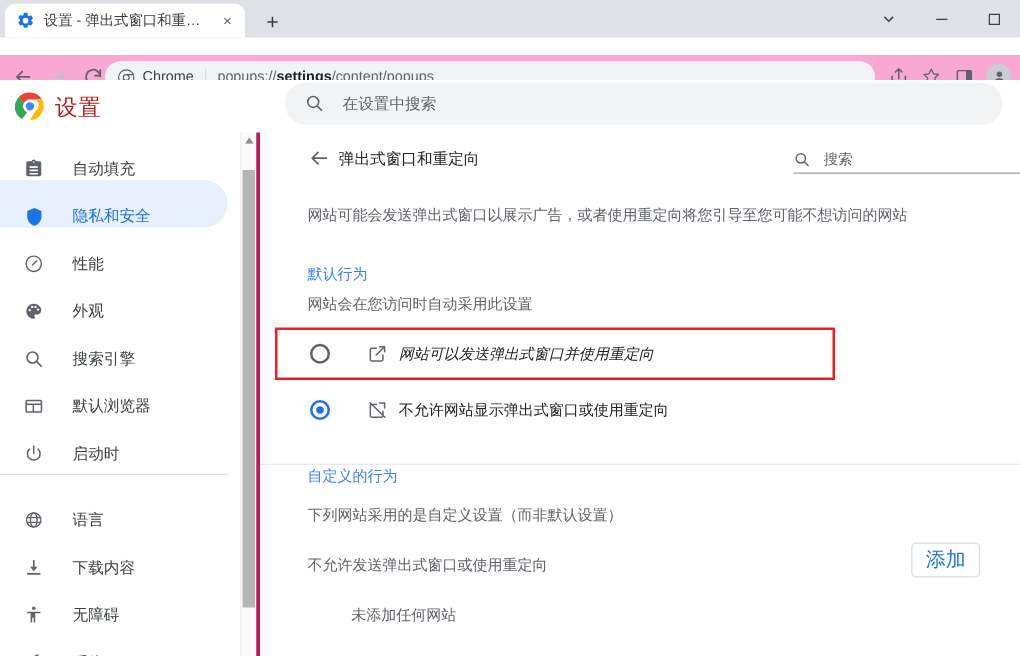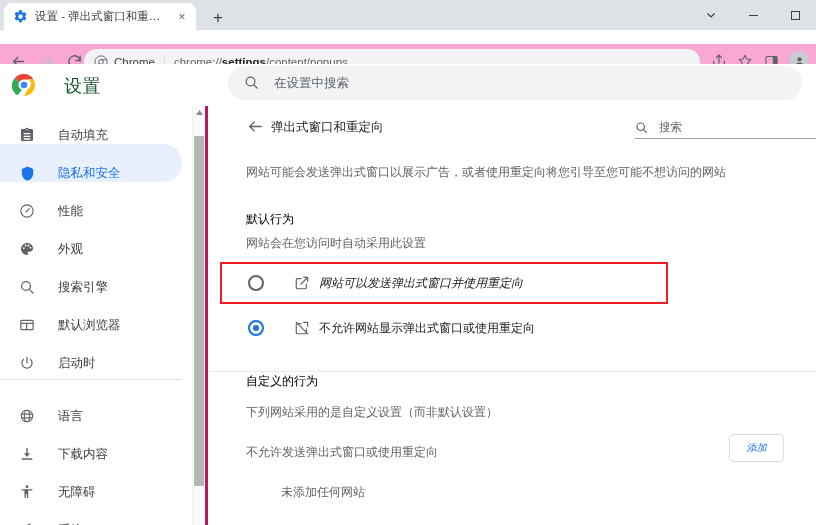--- a/index.html
+++ b/index.html
@@ -96,22 +96,22 @@
   .settings-header {
     position: absolute; left: 0; top: 64px; width: 816px; height: 42px;
     background: #ffffff;
     display: flex; align-items: center;
   }
   .chrome-logo {
     position: absolute; left: 12px; top: 9px;
     width: 24px; height: 24px;
   }
   .settings-title {
-    position: absolute; left: 64px; top: 10px;
-    font-size: 18px; color: #14532d;
+    position: absolute; left: 44px; top: 10px;
+    font-size: 18px; color: #b91c1c;
     letter-spacing: 0.5px;
   }
   .top-search {
     position: absolute; left: 228px; top: 66px;
     width: 574px; height: 34px;
     background: #f1f3f4; border-radius: 17px;
     display: flex; align-items: center; padding-left: 16px;
   }
   .top-search .si { width: 16px; height: 16px; flex: 0 0 16px; color: #5f6368; }
   .top-search .ph { font-size: 12.5px; color: #5f6368; margin-left: 14px; }
@@ -194,21 +194,21 @@
   .inline-search .ph {
     font-size: 11.5px; color: #5f6368; margin-left: 11px;
   }
 
   .desc {
     position: absolute; left: 38px;
     font-size: 12px; color: #5f6368; line-height: 1.4;
   }
   .section-label {
     position: absolute; left: 38px;
-    font-size: 12px; color: #000000;
+    font-size: 12px; color: #3b82f6;
   }
   .sub-desc {
     position: absolute; left: 38px;
     font-size: 12px; color: #5f6368;
   }
 
   
   .radio-row {
     position: absolute; left: 30px;
     width: 460px; height: 40px;
@@ -250,21 +250,21 @@
     position: absolute; left: 0; width: 611px; height: 1px;
     background: #e8eaed;
   }
   .add-btn {
     position: absolute; left: 729px; top: 434px;
     width: 55px; height: 28px;
     background: #ffffff;
     border: 1px solid #dadce0;
     border-radius: 4px;
     display: flex; align-items: center; justify-content: center;
-    font-size: 10px; color: #1a73e8; font-style: italic;
+    font-size: 16px; color: #1a73e8;
   }
   svg { display: block; }
 </style>
 </head>
 <body>
 
 <div id="root">
 
   <div class="tabstrip">
     <div class="tab">
@@ -319,21 +319,21 @@
       <span class="omni-chip-icon">
         <svg width="14" height="14" viewBox="0 0 24 24">
           <circle cx="12" cy="12" r="10.5" fill="none" stroke="#5f6368" stroke-width="1.6"></circle>
           <circle cx="12" cy="12" r="4" fill="none" stroke="#5f6368" stroke-width="1.6"></circle>
           <path d="M12 8 H22" stroke="#5f6368" stroke-width="1.6"></path>
           <path d="M8.5 14 L4 21" stroke="#5f6368" stroke-width="1.6"></path>
         </svg>
       </span>
       <span class="omni-chip-label">Chrome</span>
       <span class="omni-divider"></span>
-      <span class="omni-url"><span>chrome://</span><b>settings</b><span>/content/popups</span></span>
+      <span class="omni-url"><span>popups://</span><b>settings</b><span>/content/popups</span></span>
     </div>
 
     <div class="tb-right">
       <div class="tb-icon">
         <svg width="16" height="16" viewBox="0 0 24 24" fill="none" stroke="#5f6368" stroke-width="1.8" stroke-linecap="round" stroke-linejoin="round">
           <path d="M4 12v7a1 1 0 0 0 1 1h14a1 1 0 0 0 1-1v-7"></path>
           <path d="M12 3v12M8 7l4-4 4 4"></path>
         </svg>
       </div>
       <div class="tb-icon">

